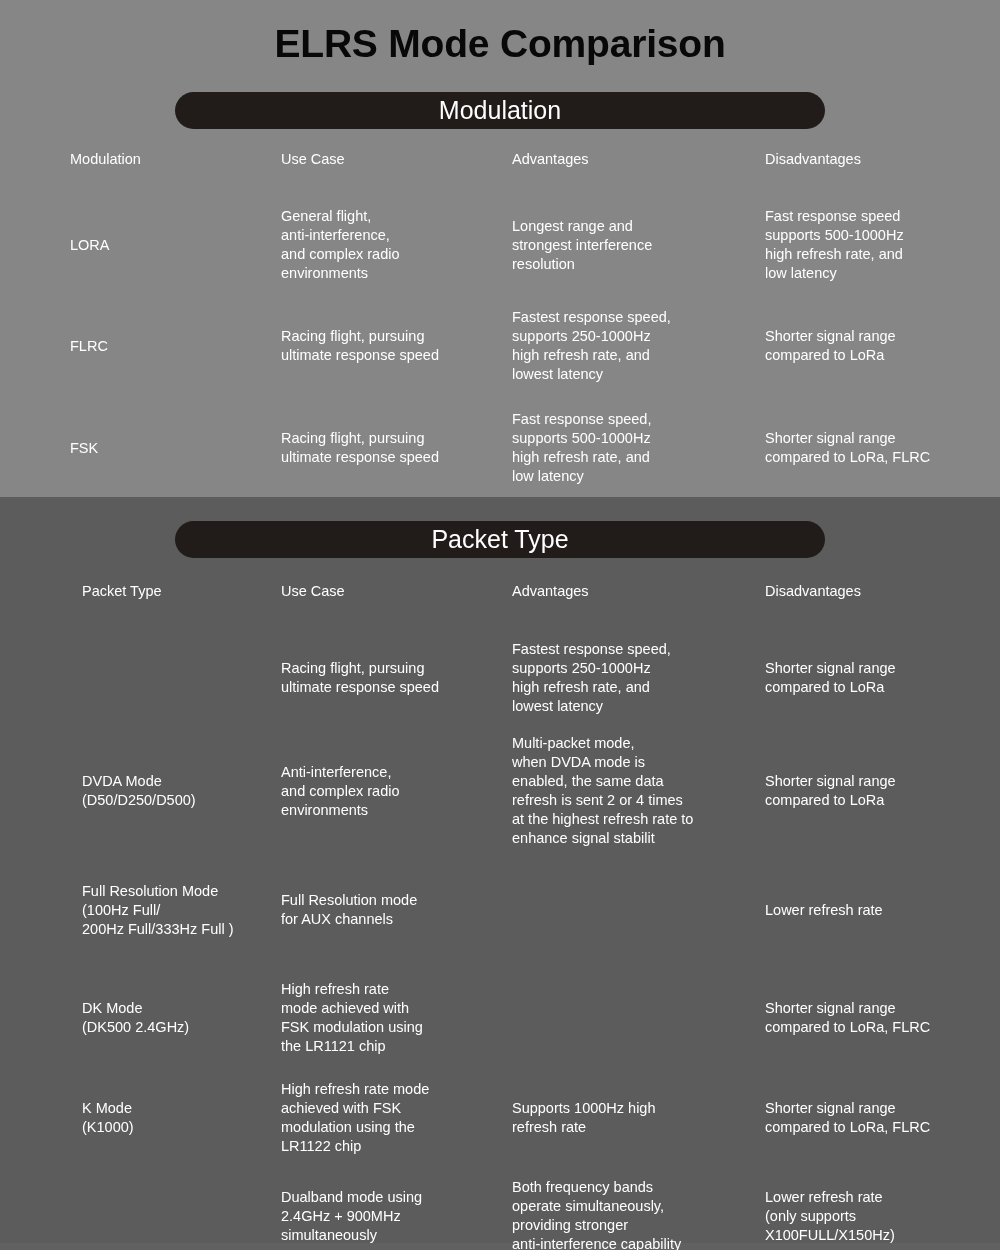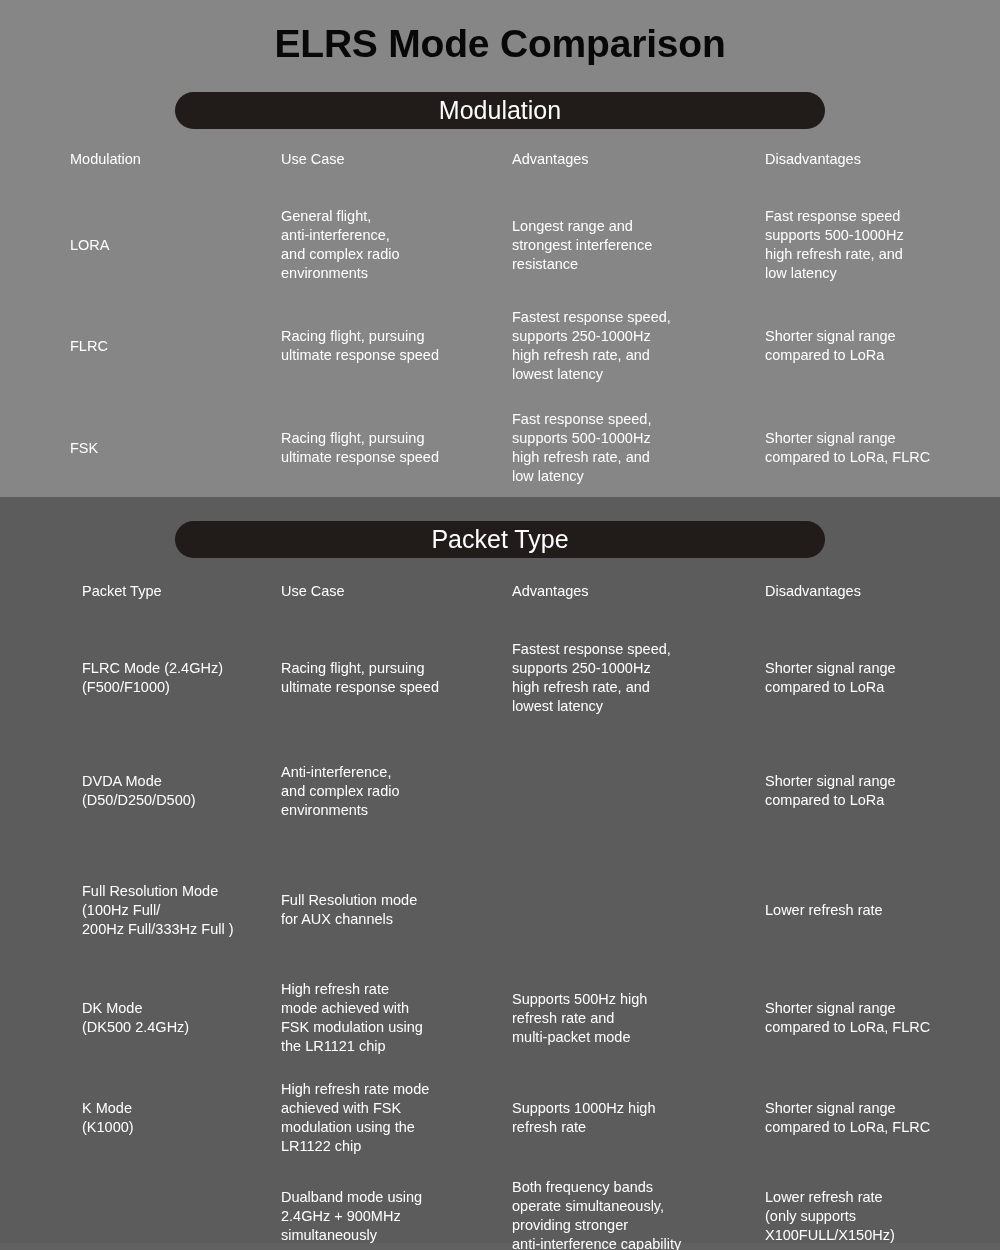--- a/index.html
+++ b/index.html
@@ -162,21 +162,21 @@
     <div class="row spacer-hdr"></div>
 
     <div class="row mrow mrow-0">
       <div class="cell m-c0">LORA</div>
       <div class="cell m-c1">General flight,
 anti-interference,
 and complex radio
 environments</div>
       <div class="cell m-c2">Longest range and
 strongest interference
-resistance</div>
+resolution</div>
       <div class="cell m-c3">Fast response speed
 supports 500-1000Hz
 high refresh rate, and
 low latency</div>
     </div>
 
     <div class="row mrow mrow-1">
       <div class="cell m-c0">FLRC</div>
       <div class="cell m-c1">Racing flight, pursuing
 ultimate response speed</div>
@@ -207,61 +207,62 @@
     <div class="row hdr-row">
       <div class="cell p-c0">Packet Type</div>
       <div class="cell p-c1">Use Case</div>
       <div class="cell p-c2">Advantages</div>
       <div class="cell p-c3">Disadvantages</div>
     </div>
 
     <div class="row spacer-hdr"></div>
 
     <div class="row prow-0">
-      <div class="cell p-c0">FLRC Mode  (2.4GHz)
-(F500/F1000)</div>
       <div class="cell p-c1">Racing flight, pursuing
 ultimate response speed</div>
       <div class="cell p-c2">Fastest response speed,
 supports 250-1000Hz
 high refresh rate, and
 lowest latency</div>
       <div class="cell p-c3">Shorter signal range
 compared to LoRa</div>
     </div>
 
     <div class="row prow-1">
       <div class="cell p-c0">DVDA Mode
 (D50/D250/D500)</div>
       <div class="cell p-c1">Anti-interference,
 and complex radio
 environments</div>
+      <div class="cell p-c2">Multi-packet mode,
+when DVDA mode is
+enabled, the same data
+refresh is sent 2 or 4 times
+at the highest refresh rate to
+enhance signal stabilit</div>
       <div class="cell p-c3">Shorter signal range
 compared to LoRa</div>
     </div>
 
     <div class="row prow-2">
       <div class="cell p-c0">Full Resolution Mode
 (100Hz Full/
 200Hz Full/333Hz Full )</div>
       <div class="cell p-c1">Full Resolution mode
 for AUX channels</div>
       <div class="cell p-c3">Lower refresh rate</div>
     </div>
 
     <div class="row prow-3">
       <div class="cell p-c0">DK Mode
 (DK500 2.4GHz)</div>
       <div class="cell p-c1">High refresh rate
 mode achieved with
 FSK modulation using
 the LR1121 chip</div>
-      <div class="cell p-c2">Supports 500Hz high
-refresh rate and
-multi-packet mode</div>
       <div class="cell p-c3">Shorter signal range
 compared to LoRa, FLRC</div>
     </div>
 
     <div class="row prow-4">
       <div class="cell p-c0">K Mode
 (K1000)</div>
       <div class="cell p-c1">High refresh rate mode
 achieved with FSK
 modulation using the

